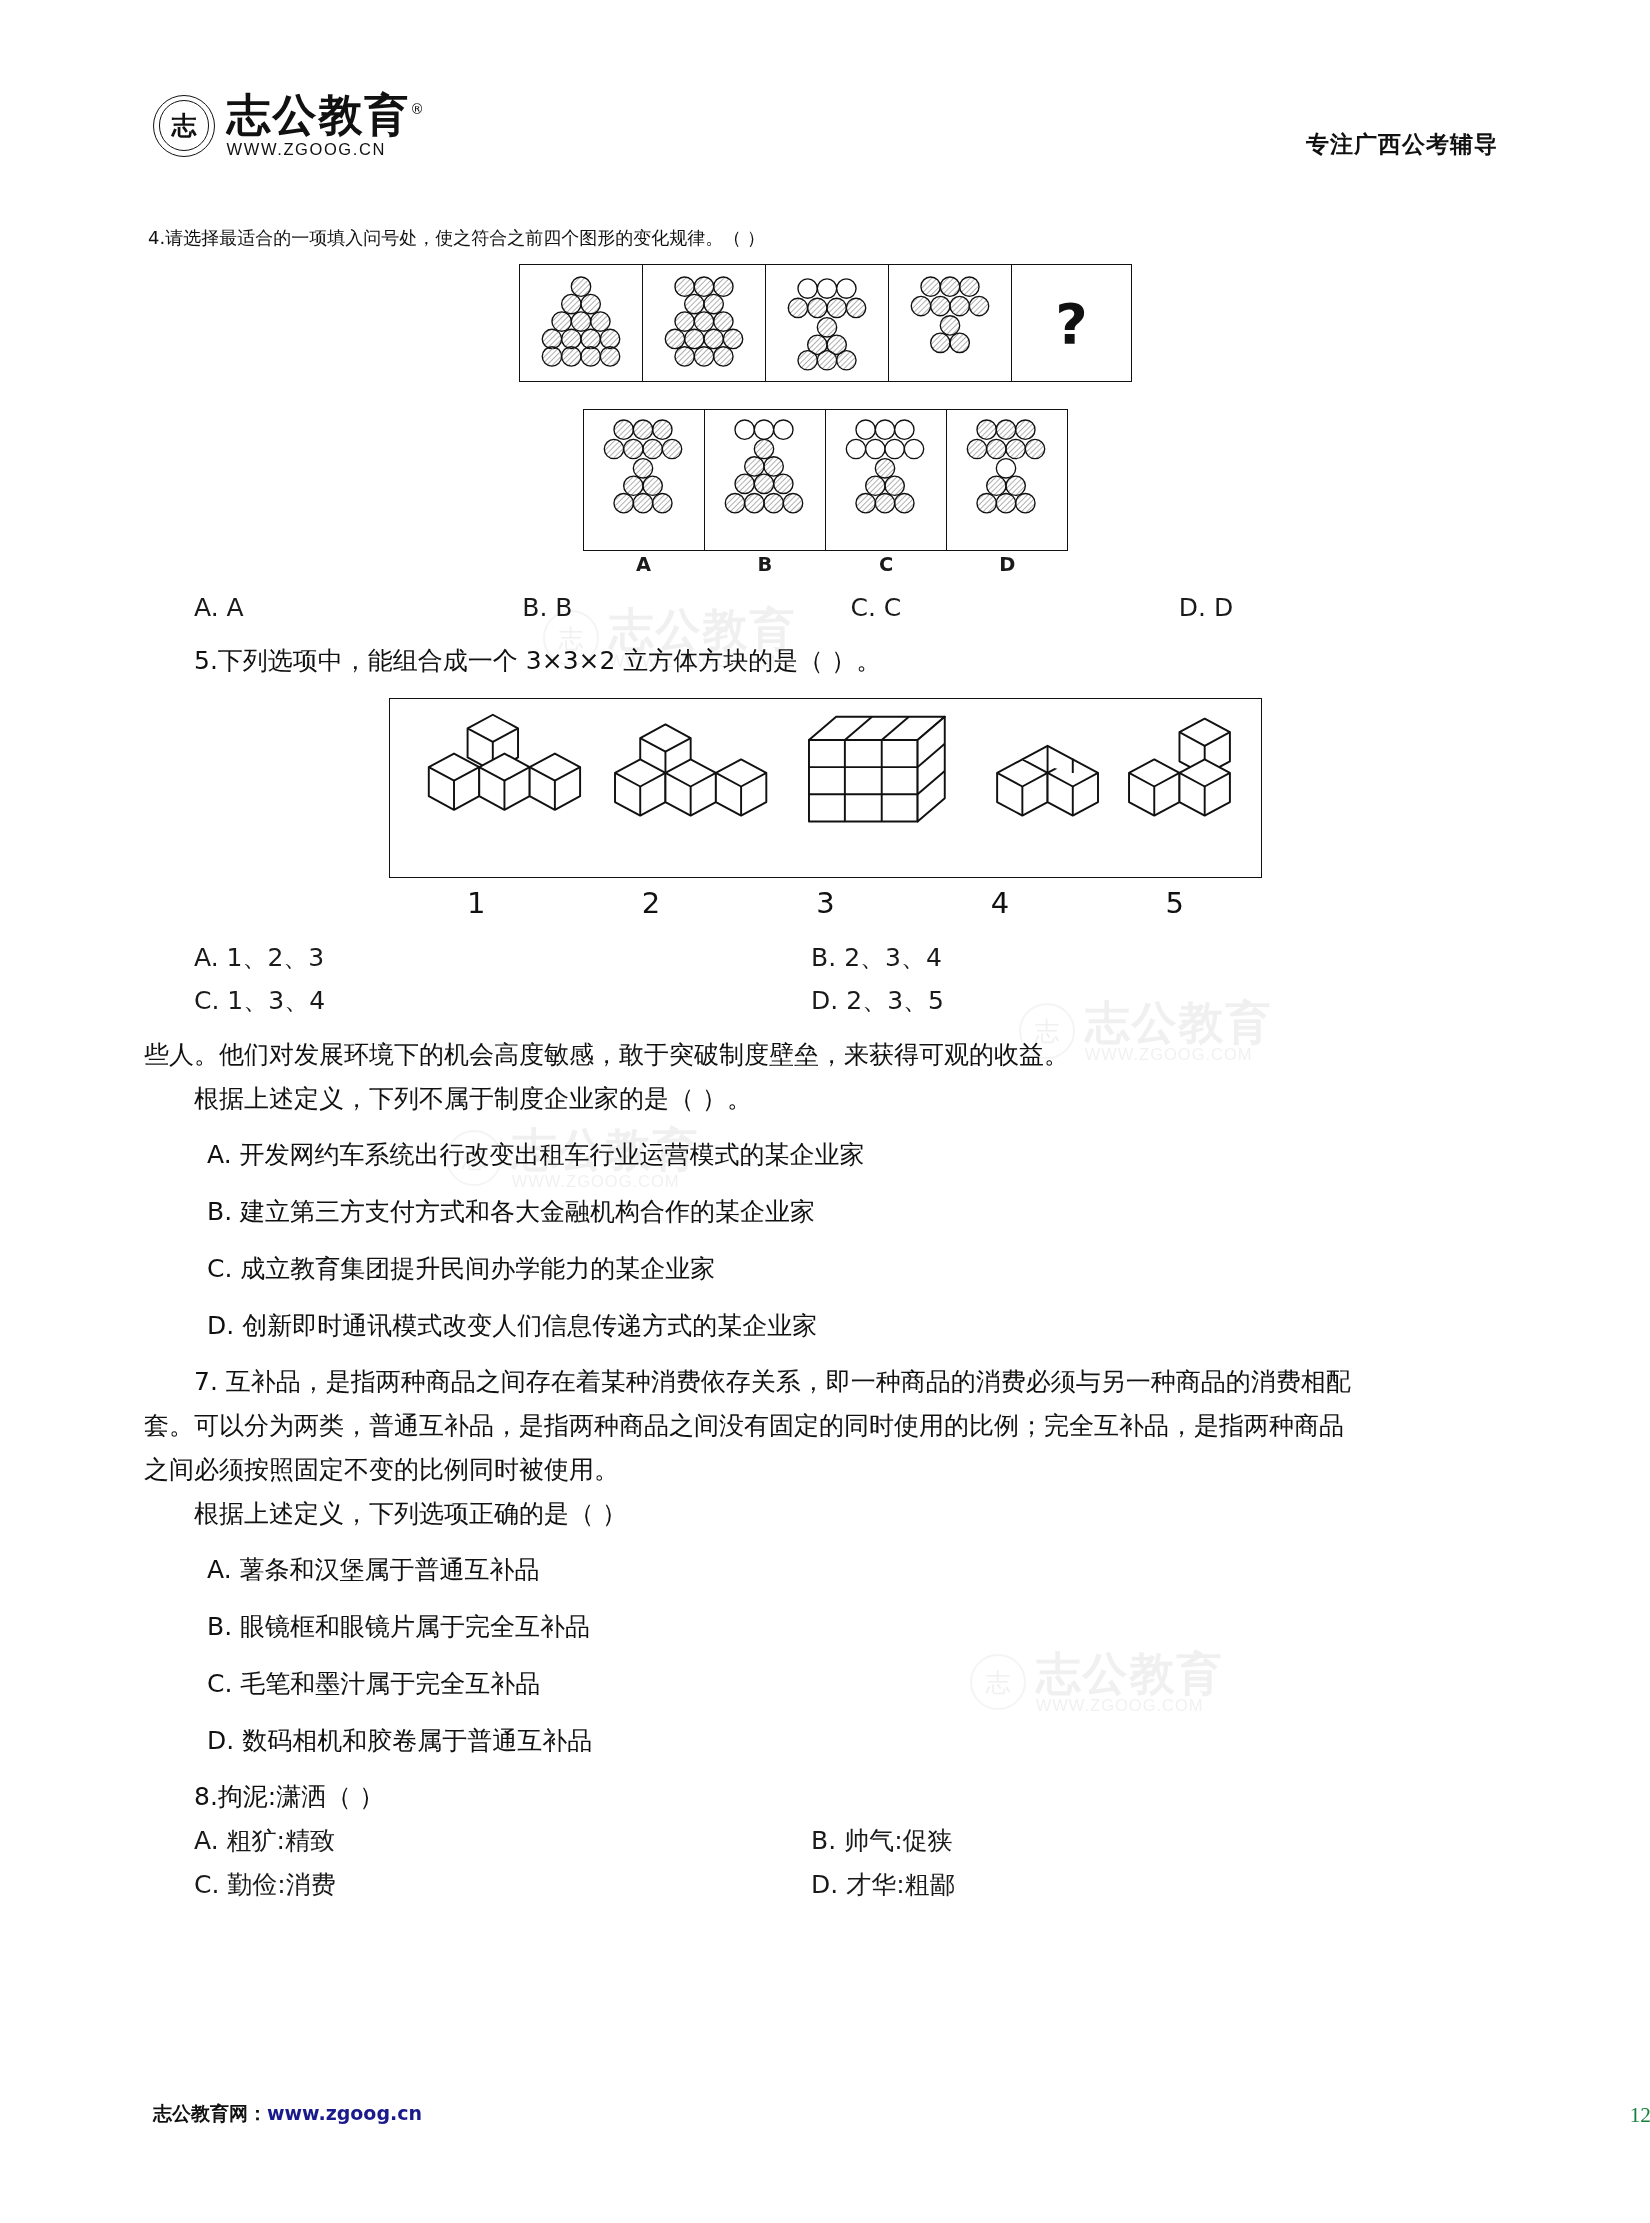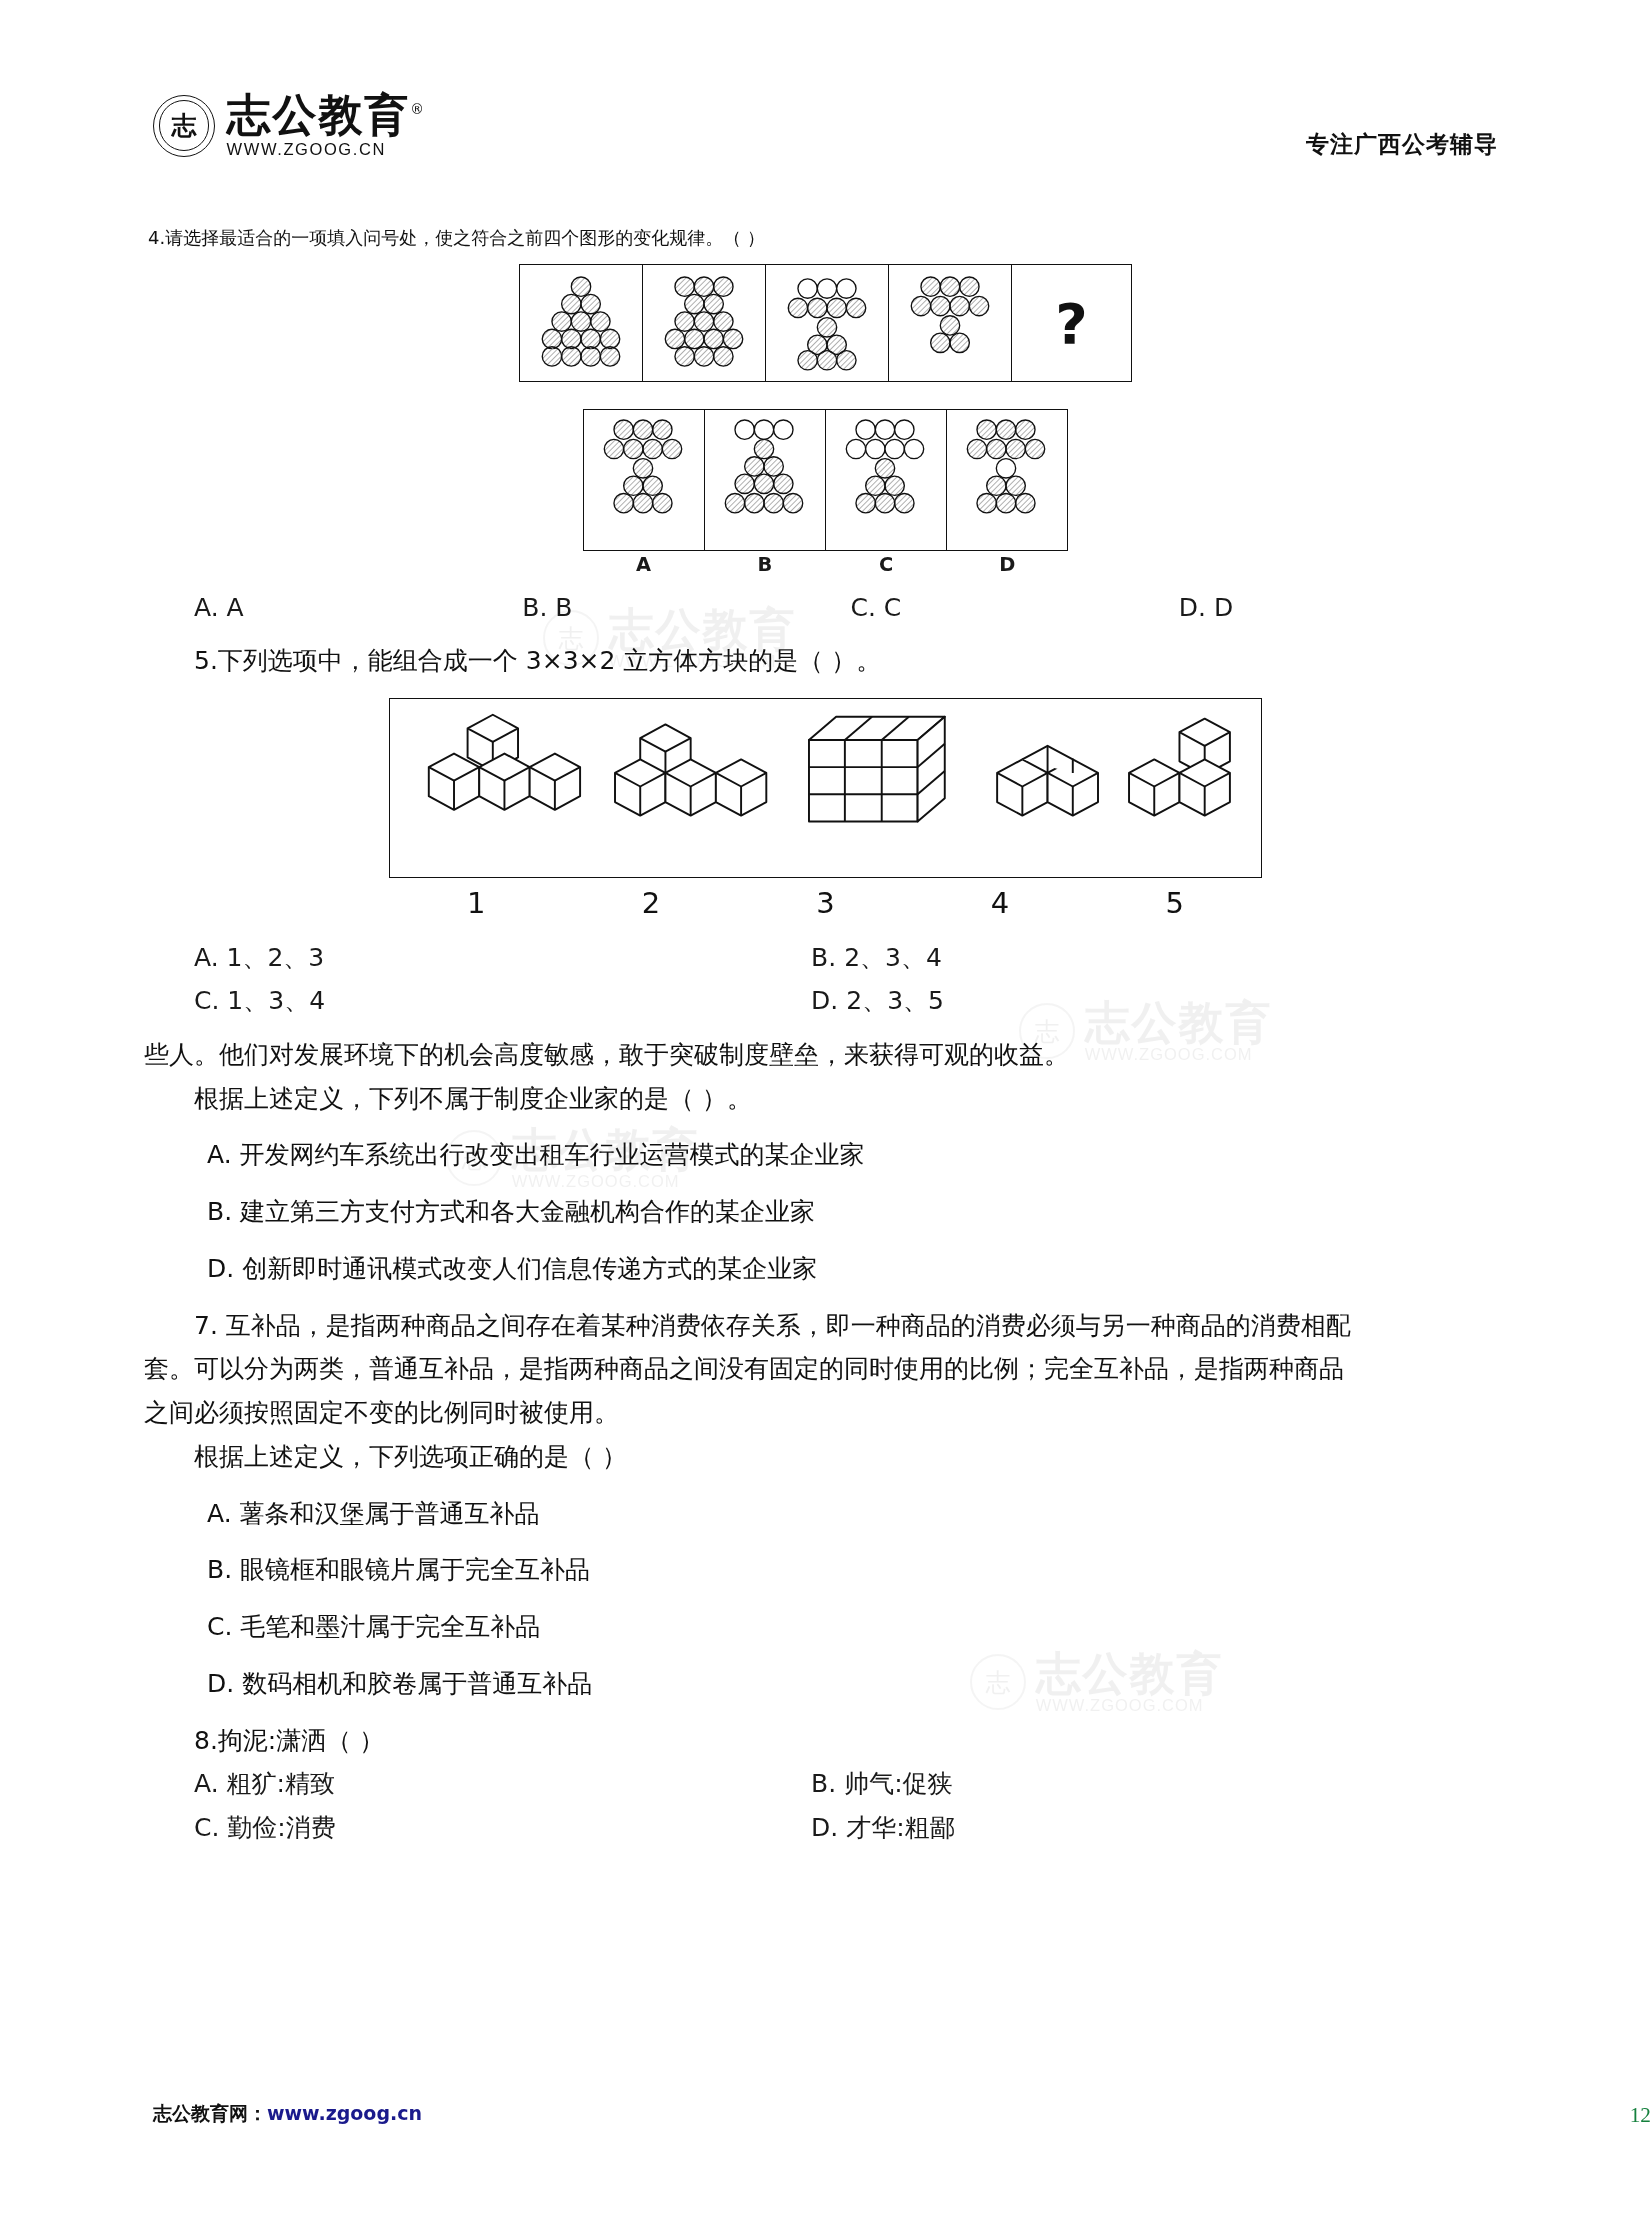--- a/index.html
+++ b/index.html
@@ -630,20 +630,21 @@
       <div>C. 1、3、4</div>
       <div>D. 2、3、5</div>
     </div>
 
     <div class="spacer-10"></div>
 
     <p class="para">些人。他们对发展环境下的机会高度敏感，敢于突破制度壁垒，来获得可观的收益。</p>
     <p class="para indent2">根据上述定义，下列不属于制度企业家的是（        ）。</p>
     <p class="opt-line">A. 开发网约车系统出行改变出租车行业运营模式的某企业家</p>
     <p class="opt-line">B. 建立第三方支付方式和各大金融机构合作的某企业家</p>
+    <p class="opt-line">C. 成立教育集团提升民间办学能力的某企业家</p>
     <p class="opt-line">D. 创新即时通讯模式改变人们信息传递方式的某企业家</p>
 
     <p class="para indent2">7. 互补品，是指两种商品之间存在着某种消费依存关系，即一种商品的消费必须与另一种商品的消费相配</p>
     <p class="para">套。可以分为两类，普通互补品，是指两种商品之间没有固定的同时使用的比例；完全互补品，是指两种商品</p>
     <p class="para">之间必须按照固定不变的比例同时被使用。</p>
     <p class="para indent2">根据上述定义，下列选项正确的是（        ）</p>
     <p class="opt-line">A. 薯条和汉堡属于普通互补品</p>
     <p class="opt-line">B. 眼镜框和眼镜片属于完全互补品</p>
     <p class="opt-line">C. 毛笔和墨汁属于完全互补品</p>
     <p class="opt-line">D. 数码相机和胶卷属于普通互补品</p>

